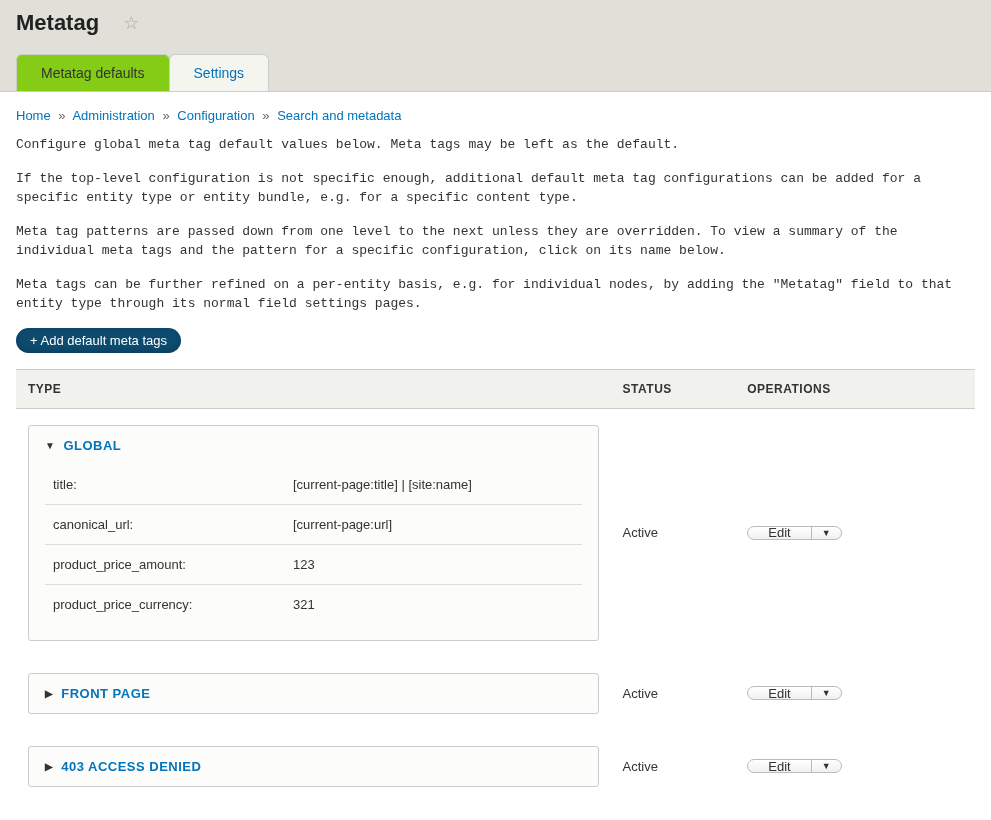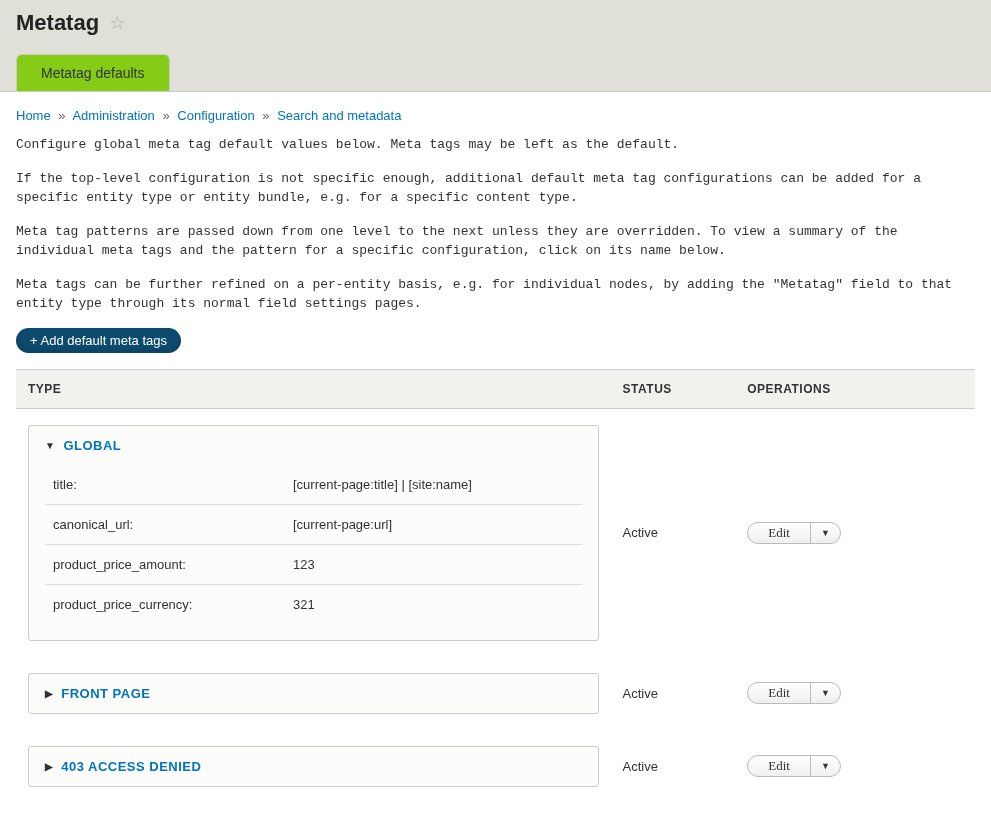--- a/index.html
+++ b/index.html
@@ -10,21 +10,21 @@
       background: #fff;
       width: 991px;
     }
     .header-region {
       background: #e0e0d8;
       padding: 10px 16px 0 16px;
     }
     .page-title-row {
       display: flex;
       align-items: center;
-      gap: 10px;
+      gap: 24px;
       padding-bottom: 18px;
     }
     h1.page-title {
       font-size: 22px;
       font-weight: bold;
       color: #222;
     }
     .star-icon {
       font-size: 18px;
       color: #aaa;
@@ -130,22 +130,21 @@
     .kv-row:last-child { border-bottom: none; }
     .kv-key { width: 240px; color: #333; }
     .kv-val { color: #333; text-align: right; }
     .status-text { color: #333; font-size: 13px; }
     .dropbutton {
       display: inline-flex;
       border: 1px solid #bbb;
       border-radius: 14px;
       overflow: hidden;
       background: linear-gradient(#fff, #f0f0f0);
-      height: 22px;
-      font-family: Liberation Serif, serif;
+      height: 14px;
     }
     .dropbutton .db-main {
       padding: 4px 20px;
       font-size: 13px;
       color: #333;
       border-right: 1px solid #bbb;
       cursor: pointer;
       display: flex;
       align-items: center;
     }
@@ -161,20 +160,21 @@
 </head>
 <body>
 
 <div class="header-region">
   <div class="page-title-row">
     <h1 class="page-title">Metatag</h1>
     <span class="star-icon">☆</span>
   </div>
   <div class="tabs">
     <div class="tab active">Metatag defaults</div>
+    <div class="tab">Settings</div>
   </div>
 </div>
 
 <div class="content">
   <div class="breadcrumb">
     <a href="#">Home</a>
     <span class="sep">»</span>
     <a href="#">Administration</a>
     <span class="sep">»</span>
     <a href="#">Configuration</a>

